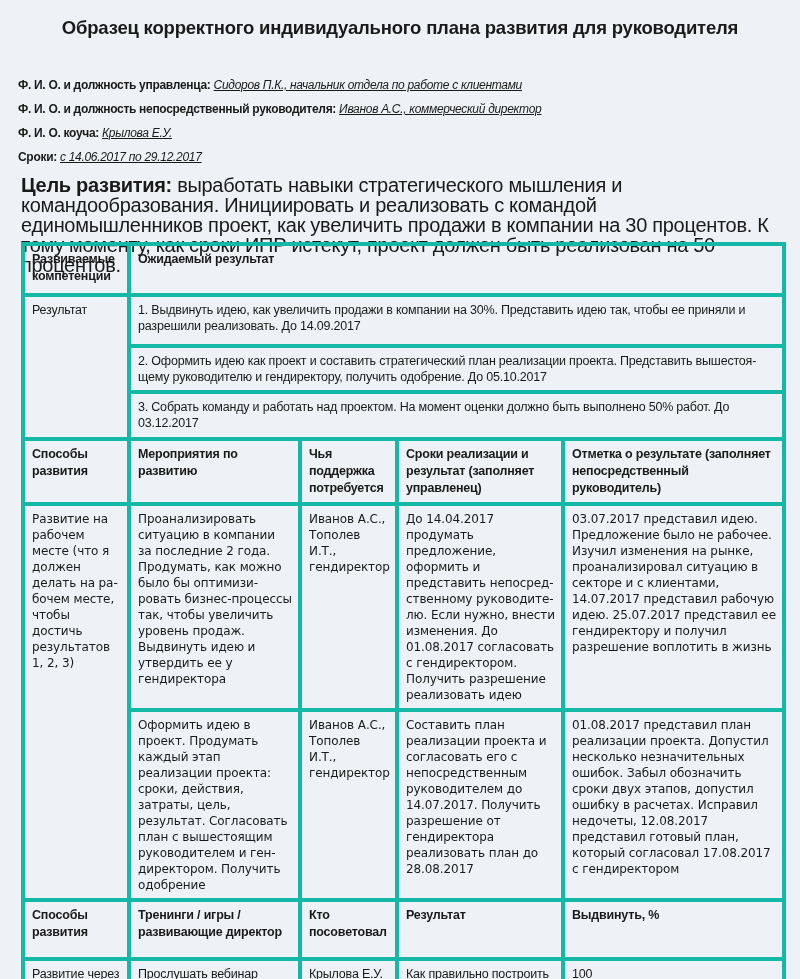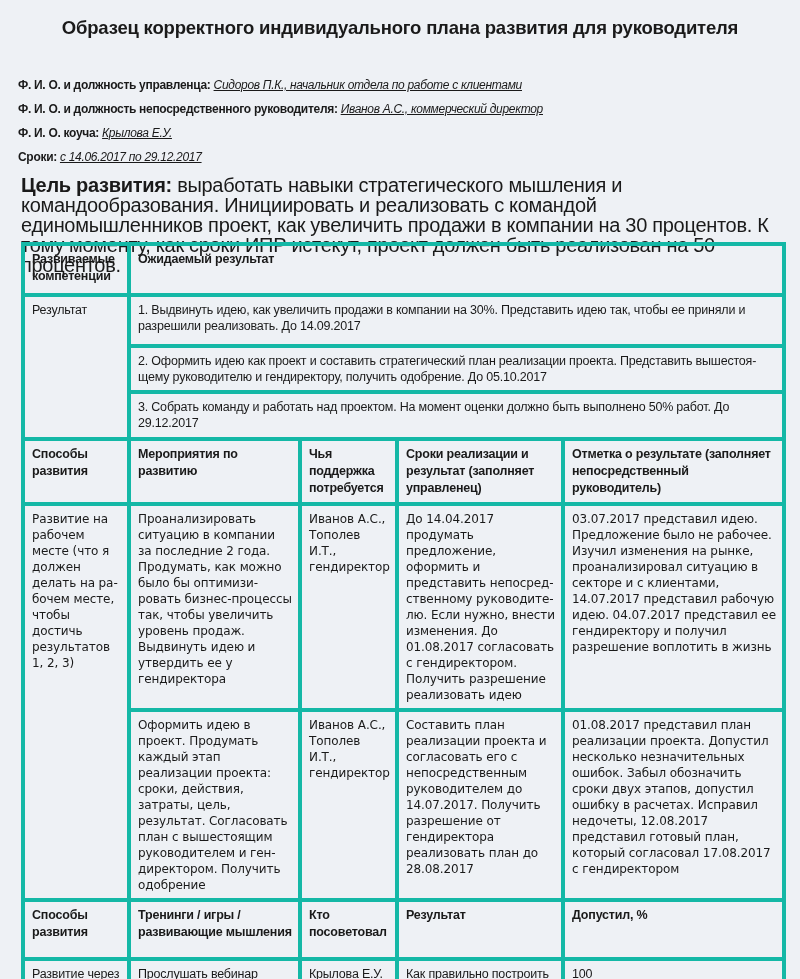--- a/index.html
+++ b/index.html
@@ -44,21 +44,21 @@
     .sans2 { font-family: "DejaVu Sans", sans-serif; font-size: 12px; line-height: 16px; letter-spacing: -0.1px; }
   </style>
 </head>
 <body>
 
 <div class="title">
   <span class="line">Образец корректного индивидуального плана развития для руководителя</span>
 </div>
 
 <div class="meta" style="top:76px"><b>Ф. И. О. и должность управленца:</b> <span class="val">Сидоров П.К., начальник отдела по работе с клиентами</span></div>
-<div class="meta" style="top:100px"><b>Ф. И. О. и должность непосредственного руководителя:</b> <span class="val">Иванов А.С., коммерческий директор</span></div>
+<div class="meta" style="top:100px"><b>Ф. И. О. и должность непосредственный руководителя:</b> <span class="val">Иванов А.С., коммерческий директор</span></div>
 <div class="meta" style="top:124px"><b>Ф. И. О. коуча:</b> <span class="val">Крылова Е.У.</span></div>
 <div class="meta" style="top:148px"><b>Сроки:</b> <span class="val">с 14.06.2017 по 29.12.2017</span></div>
 
 <div class="goal"><b>Цель развития:</b><span> выработать навыки стратегического мышления и командообразования. Инициировать и реализовать с командой единомышленников проект, как увеличить продажи в компании на 30 процентов. К тому моменту, как сроки ИПР истекут, проект должен быть реализован на 50 процентов.</span></div>
 
 <table>
   <colgroup>
     <col style="width:106px">
       <col style="width:171px">
       <col style="width:97px">
@@ -71,48 +71,48 @@
     <td class="h" colspan="4">Ожидаемый результат</td>
   </tr>
   <tr>
     <td rowspan="3">Результат</td>
     <td colspan="4" style="height:37px">1. Выдвинуть идею, как увеличить продажи в компании на 30%. Представить идею так, чтобы ее приняли и разрешили реализовать. До 14.09.2017</td>
   </tr>
   <tr>
     <td colspan="4" style="height:27px">2. Оформить идею как проект и составить стратегический план реализации проекта. Представить вышестоя­щему руководителю и гендиректору, получить одобрение. До 05.10.2017</td>
   </tr>
   <tr>
-    <td colspan="4" style="height:33px">3. Собрать команду и работать над проектом. На момент оценки должно быть выполнено 50% работ. До 29.12.2017</td>
+    <td colspan="4" style="height:33px">3. Собрать команду и работать над проектом. На момент оценки должно быть выполнено 50% работ. До 03.12.2017</td>
   </tr>
   <tr class="r-sec">
     <td class="h">Способы развития</td>
     <td class="h">Мероприятия по развитию</td>
     <td class="h">Чья поддержка потребуется</td>
     <td class="h">Сроки реализации и результат (заполняет управленец)</td>
     <td class="h">Отметка о результате (заполняет непосредственный руководитель)</td>
   </tr>
   <tr>
     <td rowspan="2" class="sans2">Развитие на ра­бочем месте (что я должен делать на ра­бочем месте, чтобы достичь результатов 1, 2, 3)</td>
     <td class="sans2" style="height:138px">Проанализировать ситуа­цию в компании за послед­ние 2 года. Продумать, как можно было бы оптимизи­ровать бизнес-процессы так, чтобы увеличить уровень продаж. Выдви­нуть идею и утвердить ее у гендиректора</td>
     <td class="sans2">Иванов А.С., Тополев И.Т., гендиректор</td>
     <td class="sans2">До 14.04.2017 продумать предложение, оформить и представить непосред­ственному руководите­лю. Если нужно, внести изменения. До 01.08.2017 согласовать с гендиректо­ром. Получить разреше­ние реализовать идею</td>
-    <td class="sans2">03.07.2017 представил идею. Предложение было не рабочее. Изучил изменения на рынке, про­анализировал ситуацию в секторе и с клиентами, 14.07.2017 предста­вил рабочую идею. 04.07.2017 пред­ставил ее гендиректору и получил разрешение воплотить в жизнь</td>
+    <td class="sans2">03.07.2017 представил идею. Предложение было не рабочее. Изучил изменения на рынке, про­анализировал ситуацию в секторе и с клиентами, 14.07.2017 предста­вил рабочую идею. 25.07.2017 пред­ставил ее гендиректору и получил разрешение воплотить в жизнь</td>
   </tr>
   <tr>
     <td class="sans2" style="height:157px">Оформить идею в проект. Продумать каждый этап реализации проекта: сроки, действия, затраты, цель, результат. Согласо­вать план с вышестоящим руководителем и ген­директором. Получить одобрение</td>
     <td class="sans2">Иванов А.С., Тополев И.Т., гендиректор</td>
     <td class="sans2">Составить план реализа­ции проекта и согласовать его с непосредствен­ным руководителем до 14.07.2017. Получить разрешение от гендирек­тора реализовать план до 28.08.2017</td>
     <td class="sans2">01.08.2017 представил план реали­зации проекта. Допустил несколько незначительных ошибок. Забыл обозначить сроки двух этапов, допустил ошибку в расчетах. Исправил недочеты, 12.08.2017 представил готовый план, который согласовал 17.08.2017 с гендирек­тором</td>
   </tr>
   <tr class="r-sec">
     <td class="h">Способы развития</td>
-    <td class="h">Тренинги / игры / развивающие мышления</td>
+    <td class="h">Тренинги / игры / развивающие директор</td>
     <td class="h">Кто посоветовал</td>
     <td class="h">Результат</td>
-    <td class="h">Допустил, %</td>
+    <td class="h">Выдвинуть, %</td>
   </tr>
   <tr>
     <td style="height:112px">Развитие через обучение (тре­нинги/игры)</td>
     <td>Прослушать вебинар «Биз­нес-команда. Формирова­ние и управление»</td>
     <td>Крылова Е.У.</td>
     <td>Как правильно построить диалог с сотрудниками так, чтобы заинтересовать их идеей. Как правильно сформировать команду. Как распределить задачи между участниками</td>
     <td>100</td>
   </tr>
 </tbody>
   </table>

